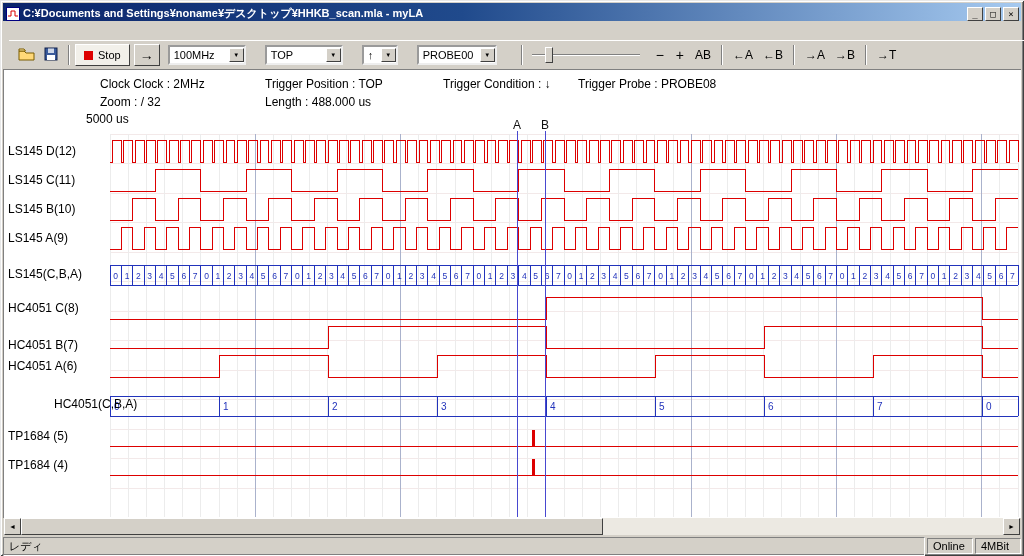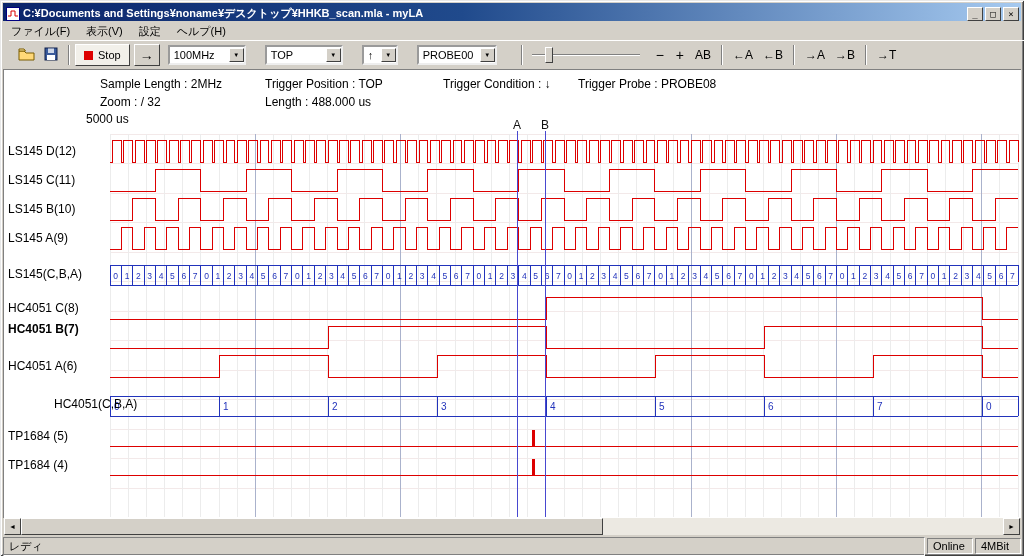--- a/index.html
+++ b/index.html
@@ -69,26 +69,20 @@
           <rect x="0.5" y="0.5" width="13" height="13" fill="#ffffff" stroke="#000080"></rect>
           <polyline points="2,9 5,9 5,4 9,4 9,9 12,9" stroke="#dd0000" fill="none"></polyline>
         </svg>
     </span>
     <span class="title-text">C:¥Documents and Settings¥noname¥デスクトップ¥HHKB_scan.mla - myLA</span>
     <span class="cap-btn">_</span>
     <span class="cap-btn">□</span>
     <span class="cap-btn">×</span>
   </div>
 
-  <div class="menubar">
-    <span class="menu-item">ファイル(F)</span>
-    <span class="menu-item">表示(V)</span>
-    <span class="menu-item">設定</span>
-    <span class="menu-item">ヘルプ(H)</span>
-  </div>
 
   <div class="toolbar">
     <button class="icon-btn">
       <span>
         <svg width="18" height="14">
             <path d="M1 4 h5 l2 2 h8 v7 h-15 z" fill="#ffd878" stroke="#7a5c00"></path>
             <path d="M1 4 v-2 h5 l1.5 2 z" fill="#ffe9a8" stroke="#7a5c00"></path>
           </svg>
       </span>
     </button>
@@ -407,35 +401,35 @@
       <text x="986.0" y="409.5" font-size="10" fill="#2233bb" text-anchor="start">0</text>
       <line x1="110" y1="446" x2="1018" y2="446" stroke="#dd0000"></line>
       <rect x="532" y="430" width="2.5" height="16" fill="#dd0000"></rect>
       <line x1="110" y1="475" x2="1018" y2="475" stroke="#dd0000"></line>
       <rect x="532" y="459" width="2.5" height="16" fill="#dd0000"></rect>
       <line x1="517" y1="131" x2="517" y2="517" stroke="#4848d0"></line>
       <line x1="545" y1="131" x2="545" y2="517" stroke="#4848d0"></line>
     </svg>
 
   <div id="overlays">
-    <div class="info" style="left:100px;top:77px">Sample Length : 2MHz</div>
+    <div class="info" style="left:100px;top:77px">Clock Clock : 2MHz</div>
     <div class="info" style="left:265px;top:77px">Trigger Position : TOP</div>
     <div class="info" style="left:443px;top:77px">Trigger Condition : ↓</div>
     <div class="info" style="left:578px;top:77px">Trigger Probe : PROBE08</div>
     <div class="info" style="left:100px;top:95px">Zoom : /  32</div>
     <div class="info" style="left:265px;top:95px">Length : 488.000 us</div>
     <div class="info" style="left:86px;top:112px">5000 us</div>
     <div id="channel-labels">
         <div class="ch-label" style="top: 144px;">LS145 D(12)</div>
         <div class="ch-label" style="top: 173px;">LS145 C(11)</div>
         <div class="ch-label" style="top: 202px; text-align: right;">LS145 B(10)</div>
         <div class="ch-label" style="top: 231px;">LS145 A(9)</div>
         <div class="ch-label" style="top: 267px;">LS145(C,B,A)</div>
         <div class="ch-label" style="top: 301px;">HC4051 C(8)</div>
-        <div class="ch-label" style="top: 322px; font-weight: bold;">HC4051 B(7)</div>
+        <div class="ch-label" style="top: 338px;">HC4051 B(7)</div>
         <div class="ch-label" style="top: 359px;">HC4051 A(6)</div>
         <div class="ch-label" style="top: 397px; margin-left: 46px;">HC4051(C,B,A)</div>
         <div class="ch-label" style="top: 429px;">TP1684 (5)</div>
         <div class="ch-label" style="top: 458px;">TP1684 (4)</div>
         <div class="cursor-label" style="left: 508px;">A</div>
         <div class="cursor-label" style="left: 536px;">B</div>
       </div>
   </div>
 
   <div class="hscroll">

